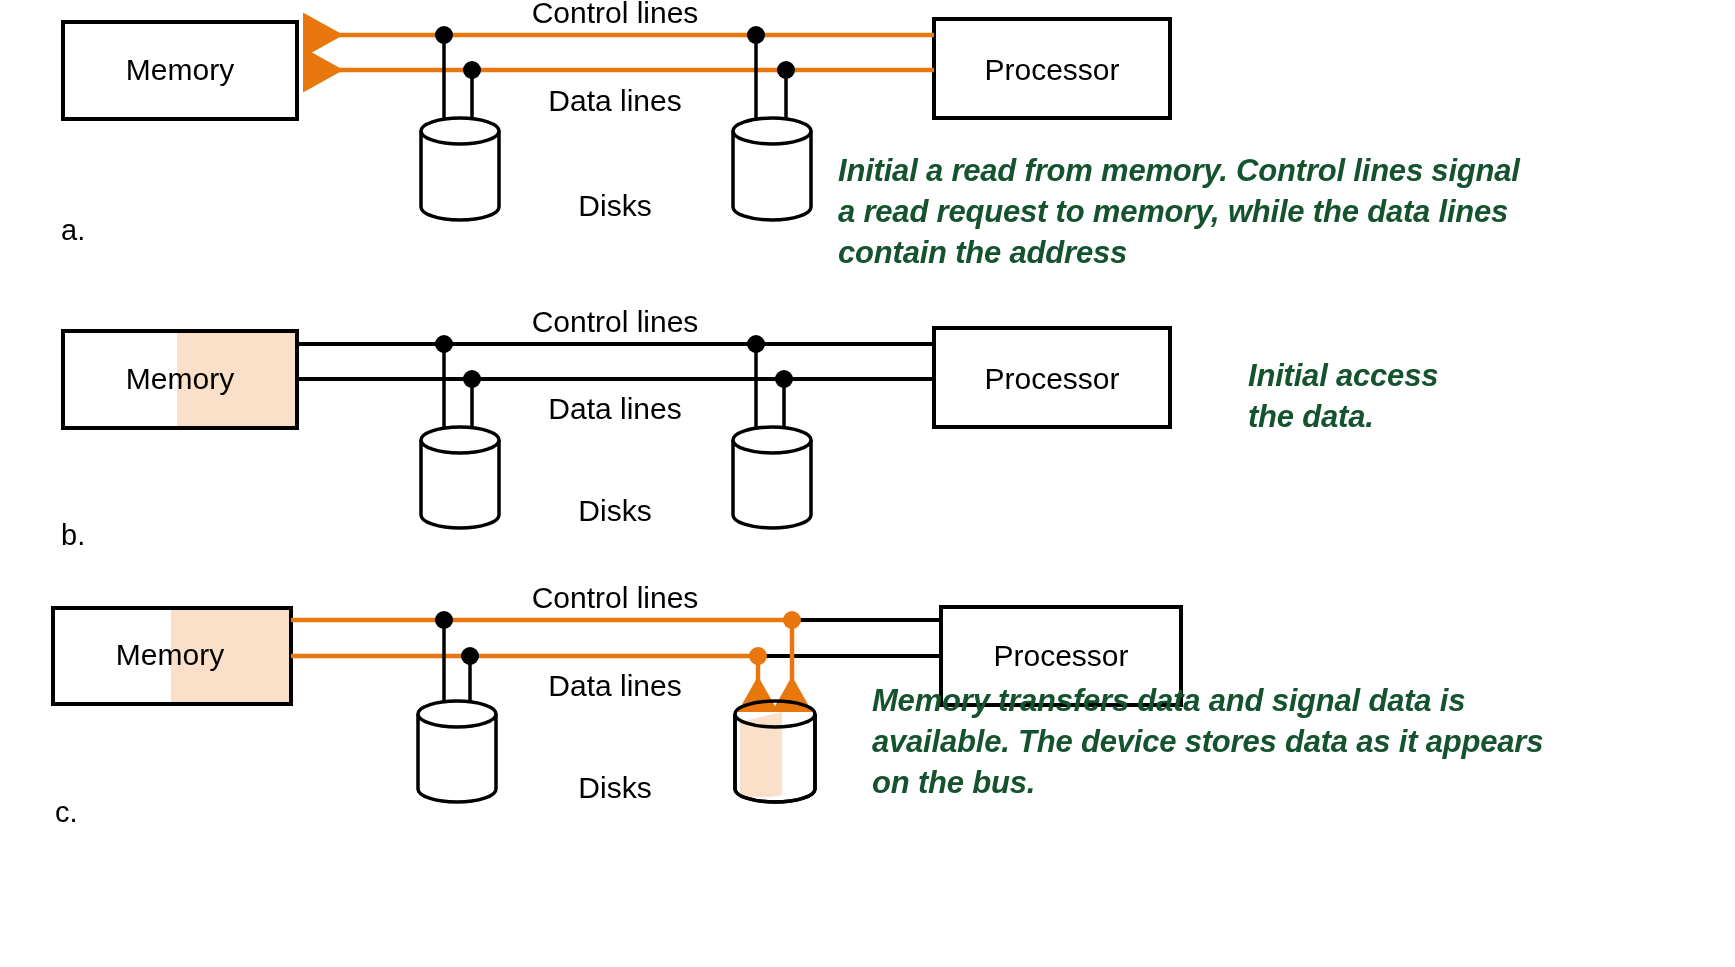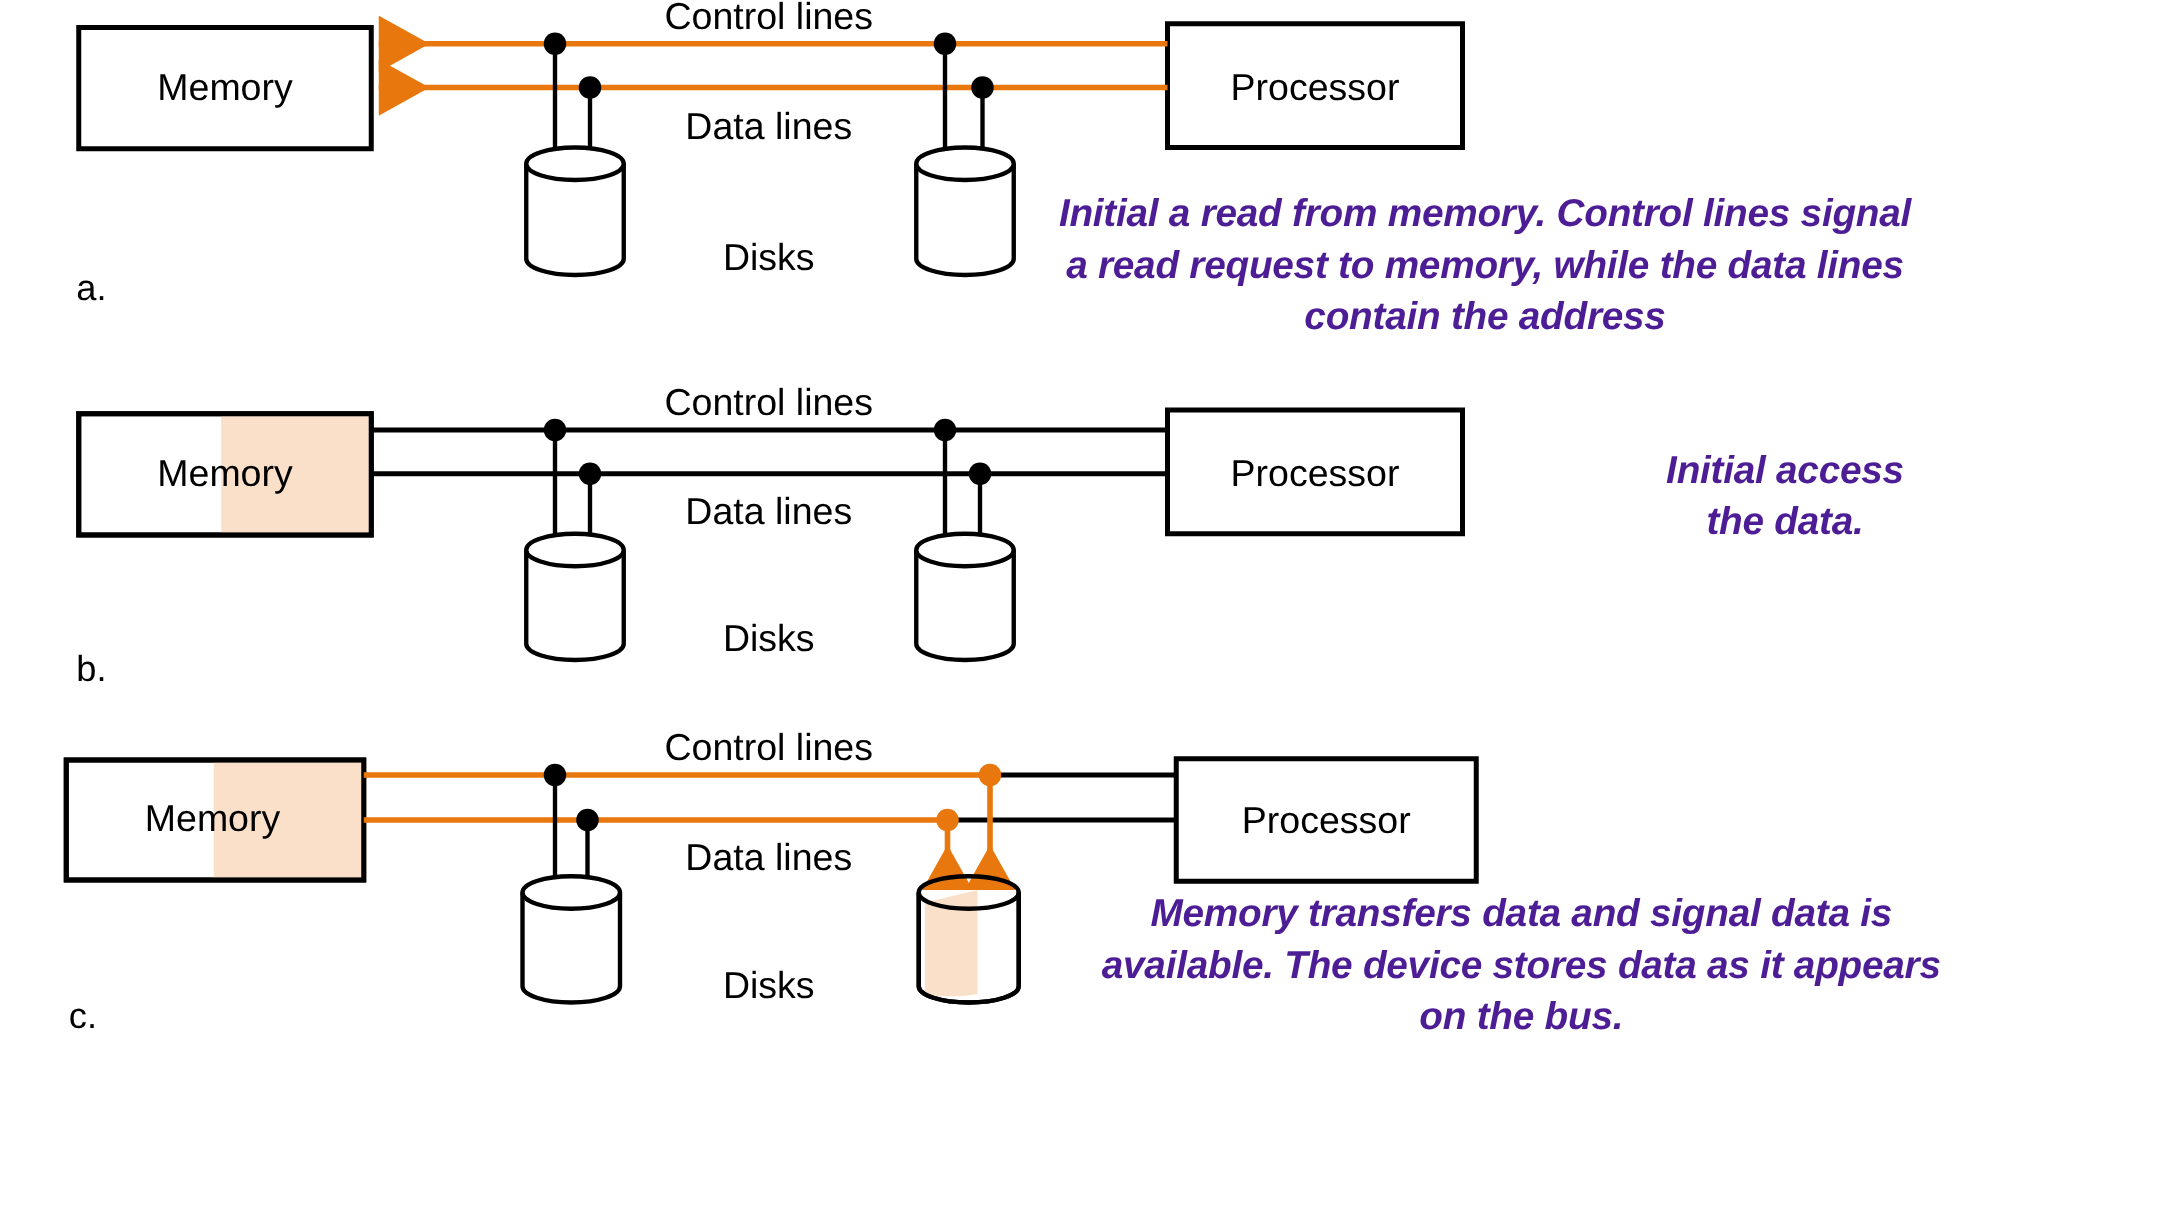--- a/index.html
+++ b/index.html
@@ -41,28 +41,27 @@
     font-size: 29px;
     fill: #000000;
   }
   .note {
     position: absolute;
     font-family: "Liberation Sans", sans-serif;
     font-style: italic;
     font-weight: bold;
     font-size: 31px;
     line-height: 41px;
-    color: #4c1d95;
+    color: #14532d;
     letter-spacing: -0.2px;
     white-space: pre-line;
-    text-align: center;
   }
   #note-a { left: 838px; top: 150px; width: 700px; }
   #note-b { left: 1248px; top: 355px; width: 360px; }
-  #note-c { left: 872px; top: 710px; width: 690px; }
+  #note-c { left: 872px; top: 680px; width: 690px; }
 </style>
 </head>
 <body>
 
 <div id="stage">
 
   <svg class="diagram" viewBox="0 0 1735 967" xmlns="http://www.w3.org/2000/svg">
     <defs>
       <marker id="arrL" markerWidth="10" markerHeight="10" refX="9" refY="5" orient="auto" markerUnits="strokeWidth">
         <path d="M9,0 L0,5 L9,10 z" fill="#E8770D"></path>

